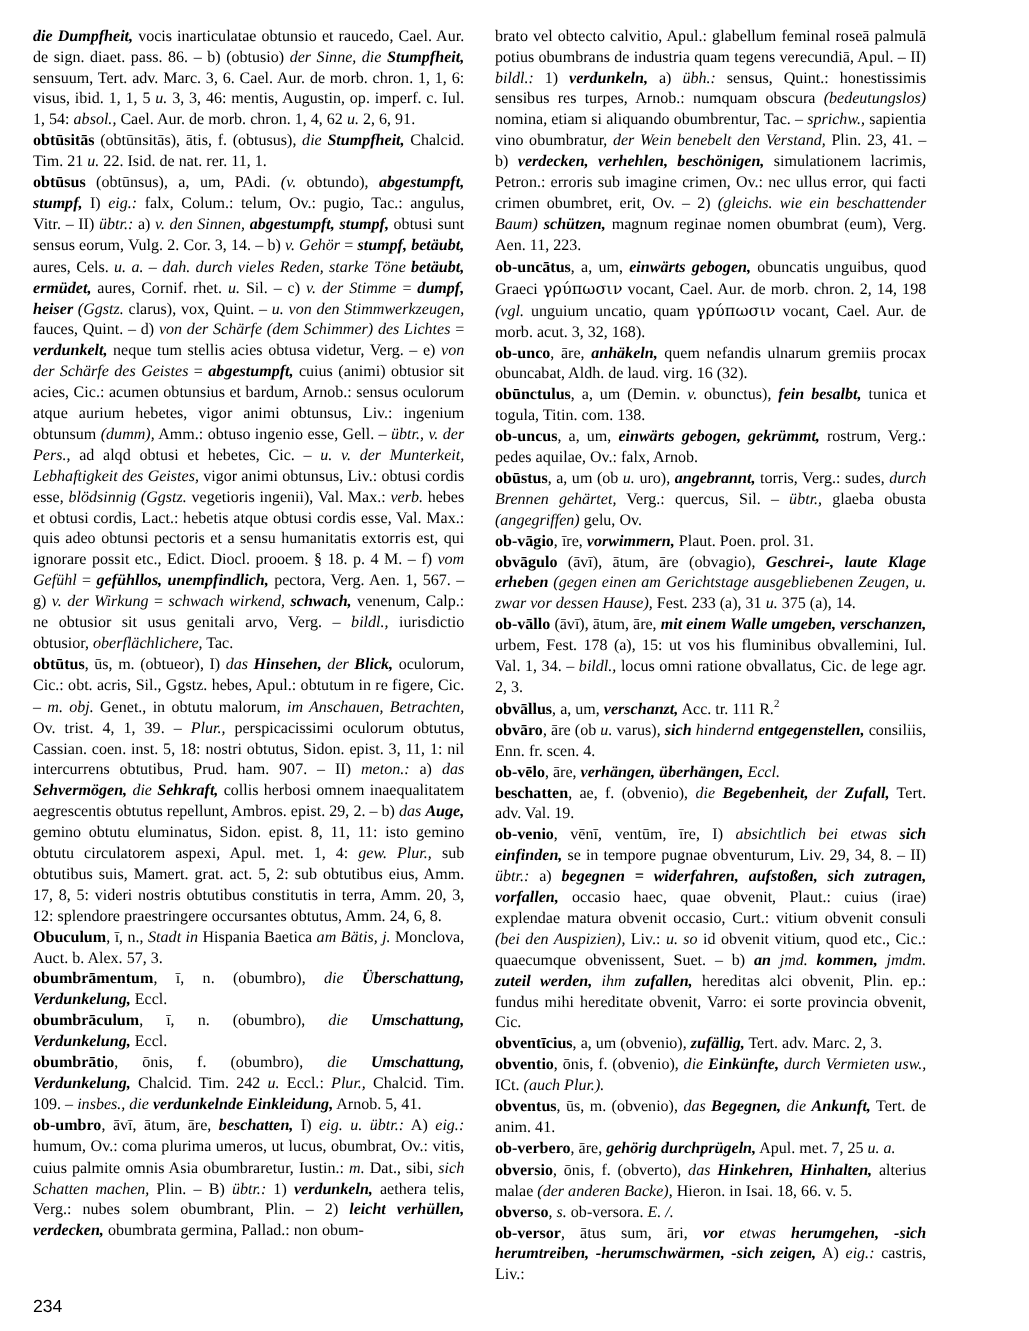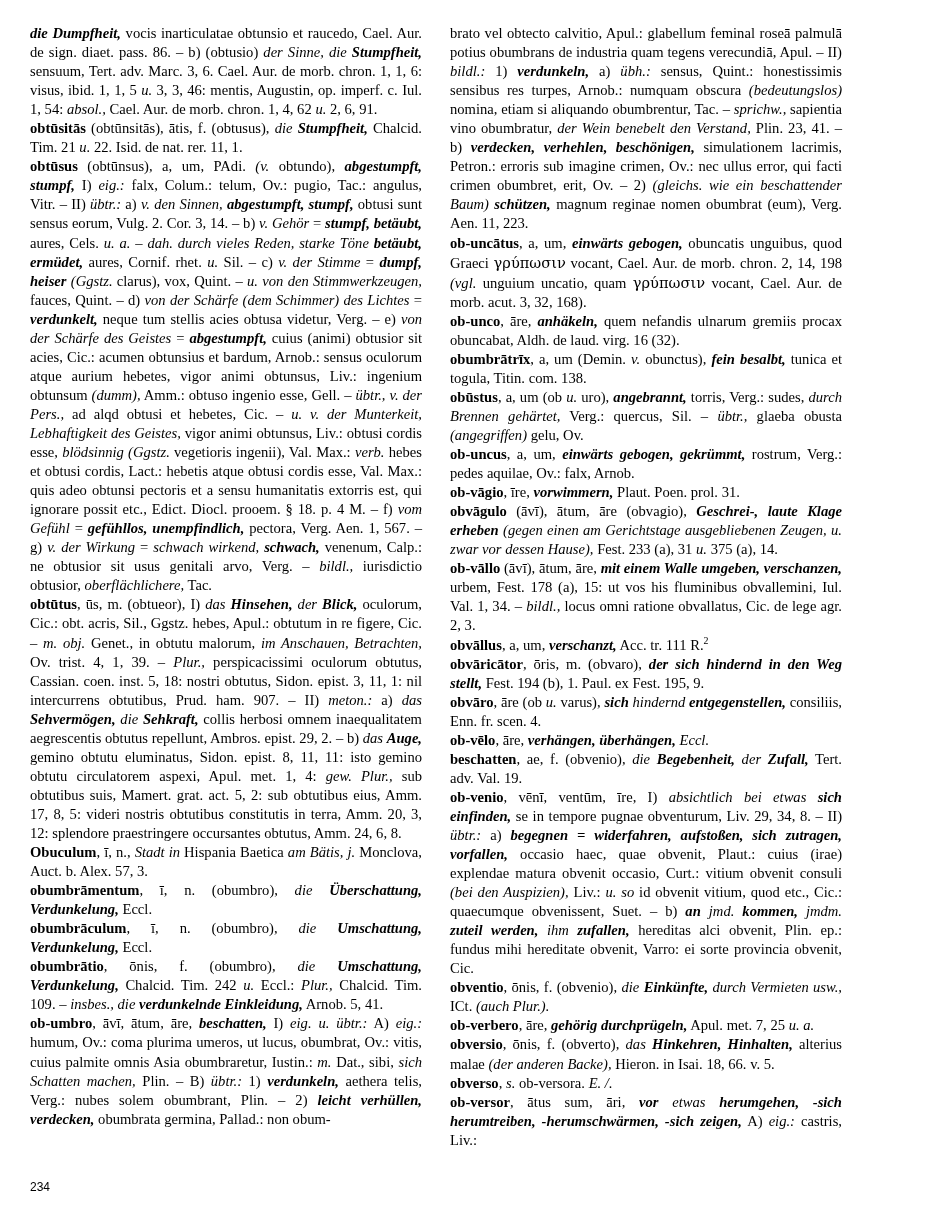--- a/index.html
+++ b/index.html
@@ -46,21 +46,21 @@
   .entry + .entry { margin-top: 0; }
   .hw { font-weight: bold; }
   .de { font-weight: bold; font-style: italic; }
   .it { font-style: italic; }
   .gr { font-family: "DejaVu Serif", serif; font-style: normal; }
   sup { font-size: 0.68em; vertical-align: super; line-height: 0; }
   #folio {
     position: absolute;
     left: 30px;
     top: 1180px;
-    font-size: 12px;
+    font-size: 16px;
     font-family: "Liberation Sans", sans-serif;
     color: #000000;
   }
   
   .column .entry:last-child { }
 </style>
 </head>
 <body>
 
 <div id="page">
@@ -76,33 +76,34 @@
         <p class="entry"><span class="hw">obumbrāmentum</span>, ī, n. (obumbro), <span class="it">die</span> <span class="de">Überschattung, Verdunkelung,</span> Eccl.</p>
         <p class="entry"><span class="hw">obumbrāculum</span>, ī, n. (obumbro), <span class="it">die</span> <span class="de">Umschattung, Verdunkelung,</span> Eccl.</p>
         <p class="entry"><span class="hw">obumbrātio</span>, ōnis, f. (obumbro), <span class="it">die</span> <span class="de">Umschattung, Verdunkelung,</span> Chalcid. Tim. 242 <span class="it">u.</span> Eccl.: <span class="it">Plur.,</span> Chalcid. Tim. 109. – <span class="it">insbes., die</span> <span class="de">verdunkelnde Einkleidung,</span> Arnob. 5, 41.</p>
         <p class="entry"><span class="hw">ob-umbro</span>, āvī, ātum, āre, <span class="de">beschatten,</span> I) <span class="it">eig. u. übtr.:</span> A) <span class="it">eig.:</span> humum, Ov.: coma plurima umeros, ut lucus, obumbrat, Ov.: vitis, cuius palmite omnis Asia obumbraretur, Iustin.: <span class="it">m.</span> Dat., sibi, <span class="it">sich Schatten machen,</span> Plin. – B) <span class="it">übtr.:</span> 1) <span class="de">verdunkeln,</span> aethera telis, Verg.: nubes solem obumbrant, Plin. – 2) <span class="de">leicht verhüllen, verdecken,</span> obumbrata germina, Pallad.: non obum-</p>
       </div>
 
     <div class="column" id="col-right">
         <p class="entry">brato vel obtecto calvitio, Apul.: glabellum feminal roseā palmulā potius obumbrans de industria quam tegens verecundiā, Apul. – II) <span class="it">bildl.:</span> 1) <span class="de">verdunkeln,</span> a) <span class="it">übh.:</span> sensus, Quint.: honestissimis sensibus res turpes, Arnob.: numquam obscura <span class="it">(bedeutungslos)</span> nomina, etiam si aliquando obumbrentur, Tac. – <span class="it">sprichw.,</span> sapientia vino obumbratur, <span class="it">der Wein benebelt den Verstand,</span> Plin. 23, 41. – b) <span class="de">verdecken, verhehlen, beschönigen,</span> simulationem lacrimis, Petron.: erroris sub imagine crimen, Ov.: nec ullus error, qui facti crimen obumbret, erit, Ov. – 2) <span class="it">(gleichs. wie ein beschattender Baum)</span> <span class="de">schützen,</span> magnum reginae nomen obumbrat (eum), Verg. Aen. 11, 223.</p>
         <p class="entry"><span class="hw">ob-uncātus</span>, a, um, <span class="de">einwärts gebogen,</span> obuncatis unguibus, quod Graeci <span class="gr">γρύπωσιν</span> vocant, Cael. Aur. de morb. chron. 2, 14, 198 <span class="it">(vgl.</span> unguium uncatio, quam <span class="gr">γρύπωσιν</span> vocant, Cael. Aur. de morb. acut. 3, 32, 168).</p>
         <p class="entry"><span class="hw">ob-unco</span>, āre, <span class="de">anhäkeln,</span> quem nefandis ulnarum gremiis procax obuncabat, Aldh. de laud. virg. 16 (32).</p>
-        <p class="entry"><span class="hw">obumbrātrīx</span>, a, um (Demin. <span class="it">v.</span> obunctus), <span class="de">fein besalbt,</span> tunica et togula, Titin. com. 138.</p>
+        <p class="entry"><span class="hw">obūnctulus</span>, a, um (Demin. <span class="it">v.</span> obunctus), <span class="de">fein besalbt,</span> tunica et togula, Titin. com. 138.</p>
+        <p class="entry"><span class="hw">ob-uncus</span>, a, um, <span class="de">einwärts gebogen, gekrümmt,</span> rostrum, Verg.: pedes aquilae, Ov.: falx, Arnob.</p>
         <p class="entry"><span class="hw">obūstus</span>, a, um (ob <span class="it">u.</span> uro), <span class="de">angebrannt,</span> torris, Verg.: sudes, <span class="it">durch Brennen gehärtet,</span> Verg.: quercus, Sil. – <span class="it">übtr.,</span> glaeba obusta <span class="it">(angegriffen)</span> gelu, Ov.</p>
-        <p class="entry"><span class="hw">ob-uncus</span>, a, um, <span class="de">einwärts gebogen, gekrümmt,</span> rostrum, Verg.: pedes aquilae, Ov.: falx, Arnob.</p>
         <p class="entry"><span class="hw">ob-vāgio</span>, īre, <span class="de">vorwimmern,</span> Plaut. Poen. prol. 31.</p>
         <p class="entry"><span class="hw">obvāgulo</span> (āvī), ātum, āre (obvagio), <span class="de">Geschrei-, laute Klage erheben</span> <span class="it">(gegen einen am Gerichtstage ausgebliebenen Zeugen, u. zwar vor dessen Hause),</span> Fest. 233 (a), 31 <span class="it">u.</span> 375 (a), 14.</p>
         <p class="entry"><span class="hw">ob-vāllo</span> (āvī), ātum, āre, <span class="de">mit einem Walle umgeben, verschanzen,</span> urbem, Fest. 178 (a), 15: ut vos his fluminibus obvallemini, Iul. Val. 1, 34. – <span class="it">bildl.,</span> locus omni ratione obvallatus, Cic. de lege agr. 2, 3.</p>
         <p class="entry"><span class="hw">obvāllus</span>, a, um, <span class="de">verschanzt,</span> Acc. tr. 111 R.<sup>2</sup></p>
-        <p class="entry"><span class="hw">obvāricātor</span>, ōris, m. (obvaro), <span class="de">der sich hindernd in den Weg stellt,</span> Fest. 194 (b), 1. Paul. ex Fest. 195, 9.</p>
         <p class="entry"><span class="hw">obvāro</span>, āre (ob <span class="it">u.</span> varus), <span class="de">sich</span> <span class="it">hindernd</span> <span class="de">entgegenstellen,</span> consiliis, Enn. fr. scen. 4.</p>
         <p class="entry"><span class="hw">ob-vēlo</span>, āre, <span class="de">verhängen, überhängen,</span> <span class="it">Eccl.</span></p>
         <p class="entry"><span class="hw">beschatten</span>, ae, f. (obvenio), <span class="it">die</span> <span class="de">Begebenheit,</span> <span class="it">der</span> <span class="de">Zufall,</span> Tert. adv. Val. 19.</p>
         <p class="entry"><span class="hw">ob-venio</span>, vēnī, ventūm, īre, I) <span class="it">absichtlich bei etwas</span> <span class="de">sich einfinden,</span> se in tempore pugnae obventurum, Liv. 29, 34, 8. – II) <span class="it">übtr.:</span> a) <span class="de">begegnen = widerfahren, aufstoßen, sich zutragen, vorfallen,</span> occasio haec, quae obvenit, Plaut.: cuius (irae) explendae matura obvenit occasio, Curt.: vitium obvenit consuli <span class="it">(bei den Auspizien),</span> Liv.: <span class="it">u. so</span> id obvenit vitium, quod etc., Cic.: quaecumque obvenissent, Suet. – b) <span class="de">an</span> <span class="it">jmd.</span> <span class="de">kommen,</span> <span class="it">jmdm.</span> <span class="de">zuteil werden,</span> <span class="it">ihm</span> <span class="de">zufallen,</span> hereditas alci obvenit, Plin. ep.: fundus mihi hereditate obvenit, Varro: ei sorte provincia obvenit, Cic.</p>
+        <p class="entry"><span class="hw">obventīcius</span>, a, um (obvenio), <span class="de">zufällig,</span> Tert. adv. Marc. 2, 3.</p>
         <p class="entry"><span class="hw">obventio</span>, ōnis, f. (obvenio), <span class="it">die</span> <span class="de">Einkünfte,</span> <span class="it">durch Vermieten usw.,</span> ICt. <span class="it">(auch Plur.).</span></p>
+        <p class="entry"><span class="hw">obventus</span>, ūs, m. (obvenio), <span class="it">das</span> <span class="de">Begegnen,</span> <span class="it">die</span> <span class="de">Ankunft,</span> Tert. de anim. 41.</p>
         <p class="entry"><span class="hw">ob-verbero</span>, āre, <span class="de">gehörig durchprügeln,</span> Apul. met. 7, 25 <span class="it">u. a.</span></p>
         <p class="entry"><span class="hw">obversio</span>, ōnis, f. (obverto), <span class="it">das</span> <span class="de">Hinkehren, Hinhalten,</span> alterius malae <span class="it">(der anderen Backe),</span> Hieron. in Isai. 18, 66. v. 5.</p>
         <p class="entry"><span class="hw">obverso</span>, <span class="it">s.</span> ob-versora. <span class="it">E. /.</span></p>
         <p class="entry"><span class="hw">ob-versor</span>, ātus sum, āri, <span class="de">vor</span> <span class="it">etwas</span> <span class="de">herumgehen, -sich herumtreiben, -herumschwärmen, -sich zeigen,</span> A) <span class="it">eig.:</span> castris, Liv.:</p>
       </div>
 
   </div>
 
   <div id="folio">234</div>
 

